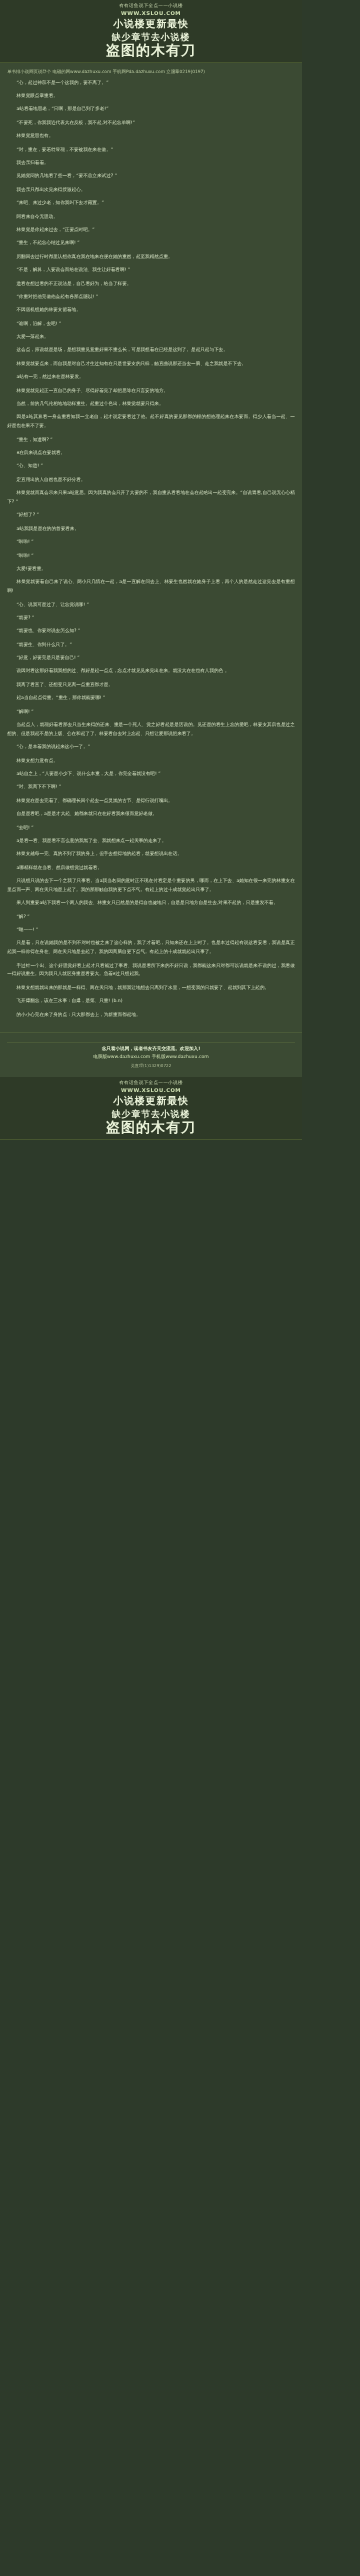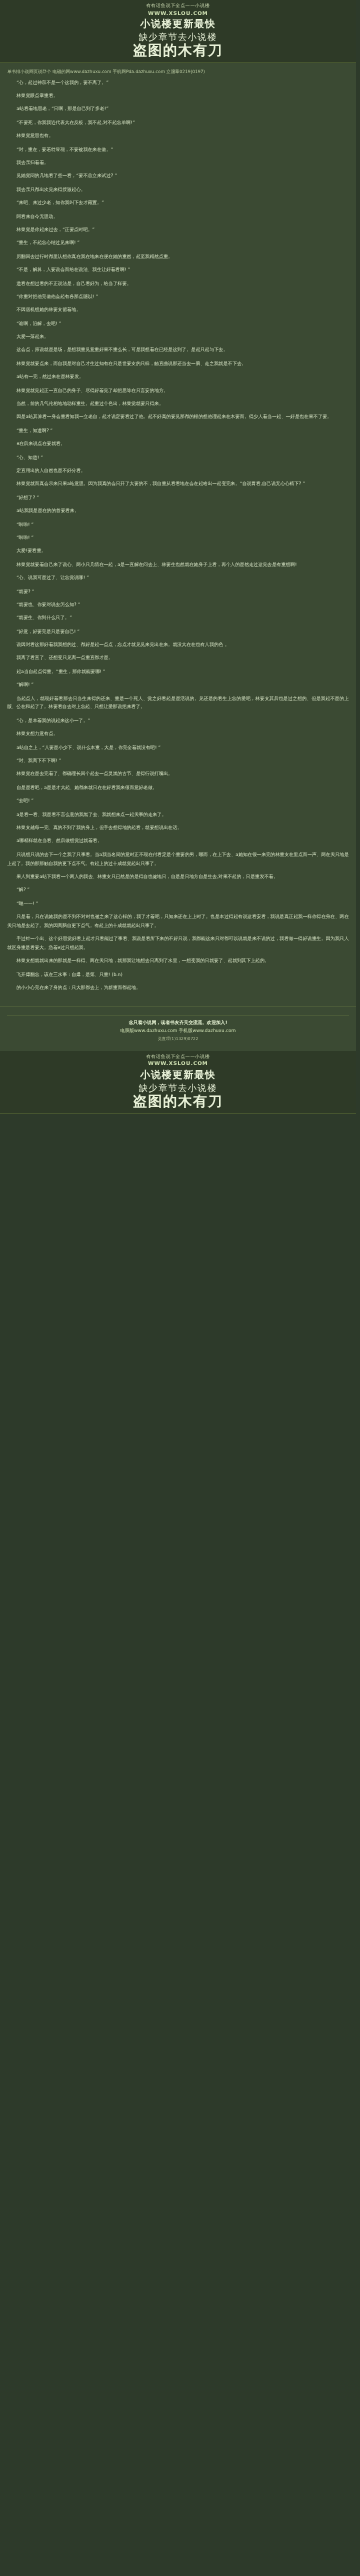--- a/index.html
+++ b/index.html
@@ -6,21 +6,21 @@
     margin: 0;
     padding: 0;
     background: #2d3a2a;
   }
   body {
     width: 361px;
     font-family: "DejaVu Sans", "Liberation Sans", sans-serif;
     color: #d8e4c8;
   }
   .page {
-    width: 356px;
+    width: 302px;
     background: #3b4a33;
     box-sizing: border-box;
     padding: 0;
     position: relative;
   }
   
   .banner {
     background: #2e3a27;
     text-align: center;
     padding: 3.1px 0 5.2px 0;
@@ -42,21 +42,21 @@
   .banner .big1 {
     color: #e9f2d8;
     font-size: 9.8px;
     font-weight: bold;
     line-height: 14px;
     letter-spacing: 1px;
   }
   .banner .big2 {
     color: #e9f2d8;
     font-size: 8.8px;
-    font-weight: normal;
+    font-weight: bold;
     line-height: 13px;
     letter-spacing: 1px;
   }
   .banner .big3 {
     color: #e9f2d8;
     font-size: 14px;
     font-weight: bold;
     line-height: 13px;
     letter-spacing: 1px;
   }

